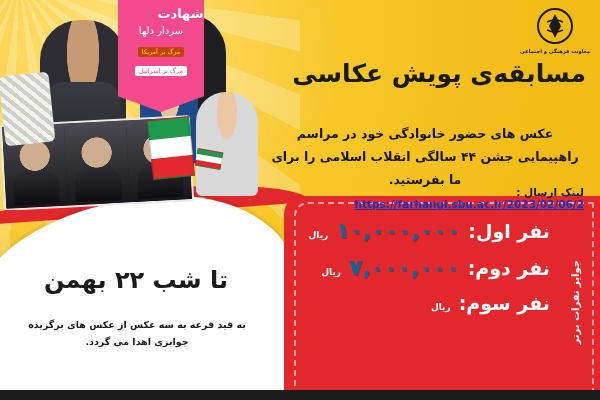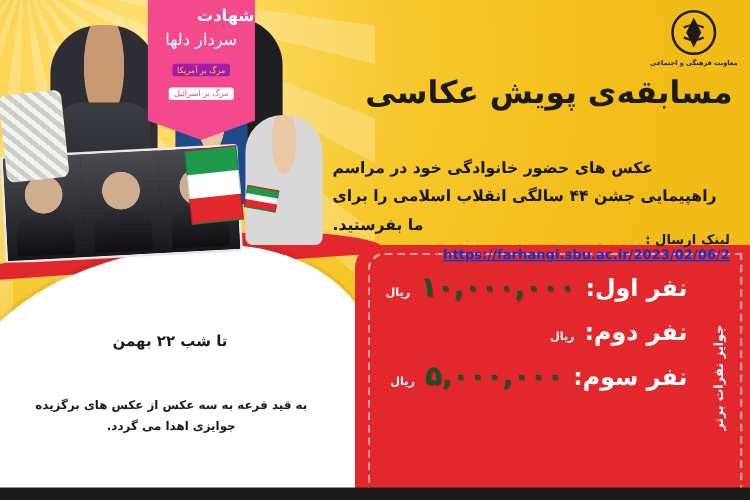--- a/index.html
+++ b/index.html
@@ -205,25 +205,25 @@
     color: #fff;
     text-align: center;
     padding-top: 6px;
   }
   .ribbon .r-title {
     font-size: 13px; font-weight: bold; color: #fff;
     letter-spacing: -.3px;
     padding-left: 39px;
   }
   .ribbon .r-line {
-    font-size: 13px; line-height: 1.45; margin-top: 3px; color:#fff;
+    font-size: 10px; line-height: 1.45; margin-top: 3px; color:#fff;
   }
   .ribbon .r-chip {
     display:inline-block; margin-top:3px; padding:1px 4px;
-    background:#a21caf; color:#ffd400; font-size:6.5px; border-radius:2px;
+    background:#c2410c; color:#ffd400; font-size:6.5px; border-radius:2px;
   }
   .ribbon .r-chip2 {
     display:inline-block; margin-top:3px; padding:1px 4px;
     background:#ffffff; color:#f24a8c; font-size:6.5px; border-radius:2px;
   }
 
   
   .headline {
     position: absolute;
     right: 14px; top: 26px;
@@ -243,21 +243,21 @@
     -webkit-text-stroke: 0.6px #7a0f12;
     text-shadow: 1px 1px 0 #ffffff;
     margin-top: 2px;
   }
 
   
   .desc {
     position: absolute;
     right: 16px; top: 122px;
     width: 318px;
-    text-align: left;
+    text-align: center;
     direction: rtl;
     color: #171717;
     font-size: 12.5px;
     line-height: 1.85;
     font-weight: bold;
   }
   .link-row {
     position: absolute;
     right: 16px; top: 186px;
     width: 330px;
@@ -281,21 +281,21 @@
     font-size: 14px;
     font-weight: bold;
   }
   .deadline-value {
     position: absolute;
     left: 24px; top: 266px;
     width: 224px;
     text-align: center;
     direction: rtl;
     color: #1b1b1b;
-    font-size: 12px;
+    font-size: 24px;
     font-weight: bold;
     letter-spacing: 1px;
   }
   .deadline-note {
     position: absolute;
     left: 20px; top: 316px;
     width: 234px;
     text-align: center;
     direction: rtl;
     color: #1b1b1b;
@@ -317,21 +317,21 @@
     align-items: baseline;
     justify-content: flex-start;
     gap: 8px;
     margin-bottom: 12px;
   }
   .prize-rank {
     font-size: 19px; font-weight: bold; color: #ffffff;
     white-space: nowrap;
   }
   .prize-amount {
-    font-size: 22px; font-weight: bold; color: #14532d;
+    font-size: 22px; font-weight: bold; color: #0369a1;
     letter-spacing: .5px; white-space: nowrap;
     text-shadow: 1px 1px 0 rgba(0,0,0,.25);
   }
   .prize-unit {
     font-size: 9px; color: #ffffff; font-weight: bold;
   }
 
   
   .side-label {
     position: absolute;
@@ -415,25 +415,25 @@
   <div class="deadline-note">به قید قرعه به سه عکس از عکس های برگزیده جوایزی اهدا می گردد.</div>
 
   <div class="prizes">
     <div class="prize-row">
       <span class="prize-rank">نفر اول:</span>
       <span class="prize-amount">۱۰,۰۰۰,۰۰۰</span>
       <span class="prize-unit">ریال</span>
     </div>
     <div class="prize-row">
       <span class="prize-rank">نفر دوم:</span>
+      <span class="prize-amount">۷,۰۰۰,۰۰۰</span>
       <span class="prize-unit">ریال</span>
     </div>
     <div class="prize-row">
       <span class="prize-rank">نفر سوم:</span>
-      <span class="prize-amount">۵,۰۰۰,۰۰۰</span>
       <span class="prize-unit">ریال</span>
     </div>
   </div>
 
   <div class="side-label">
     <span>جوایز نفرات برتر</span>
   </div>
 
   <div class="bottom-strip"></div>
 </div>

